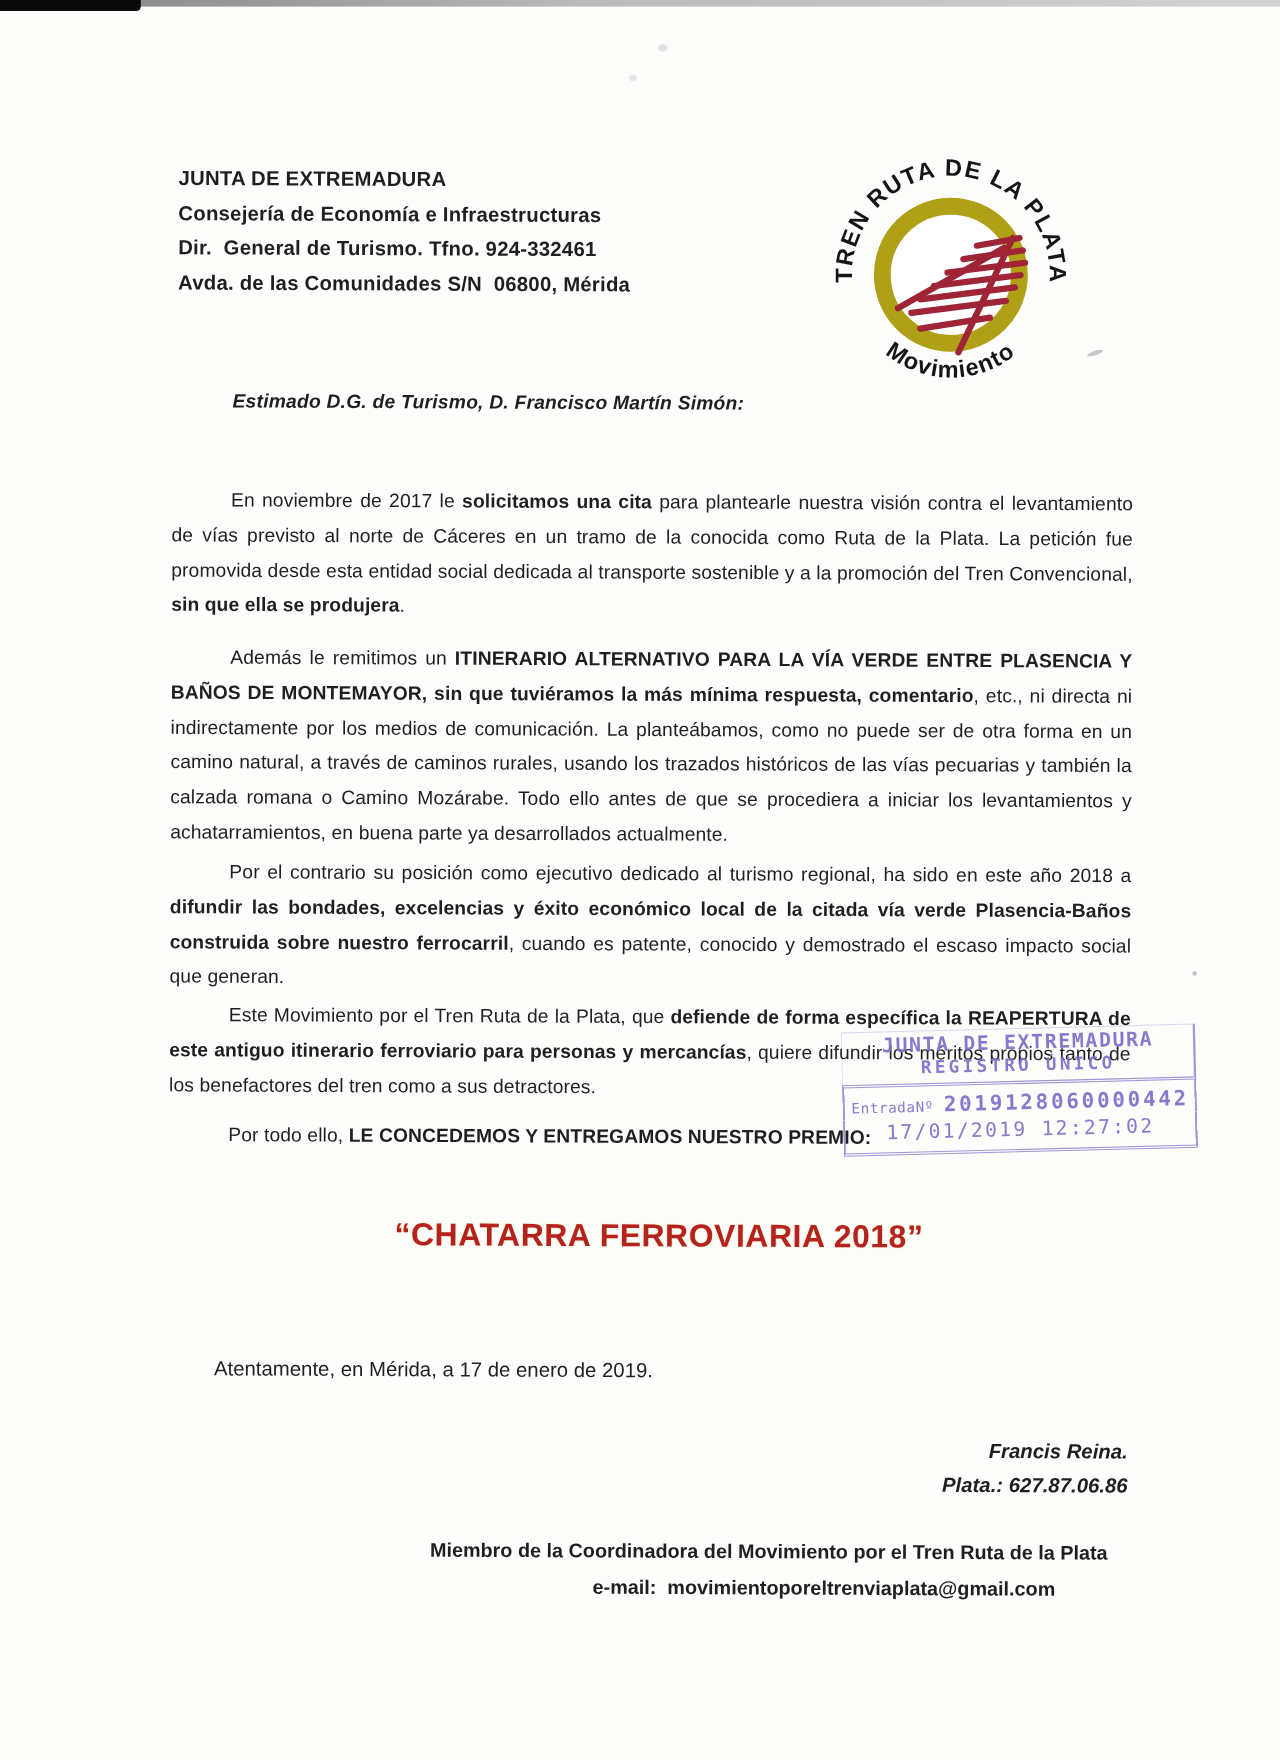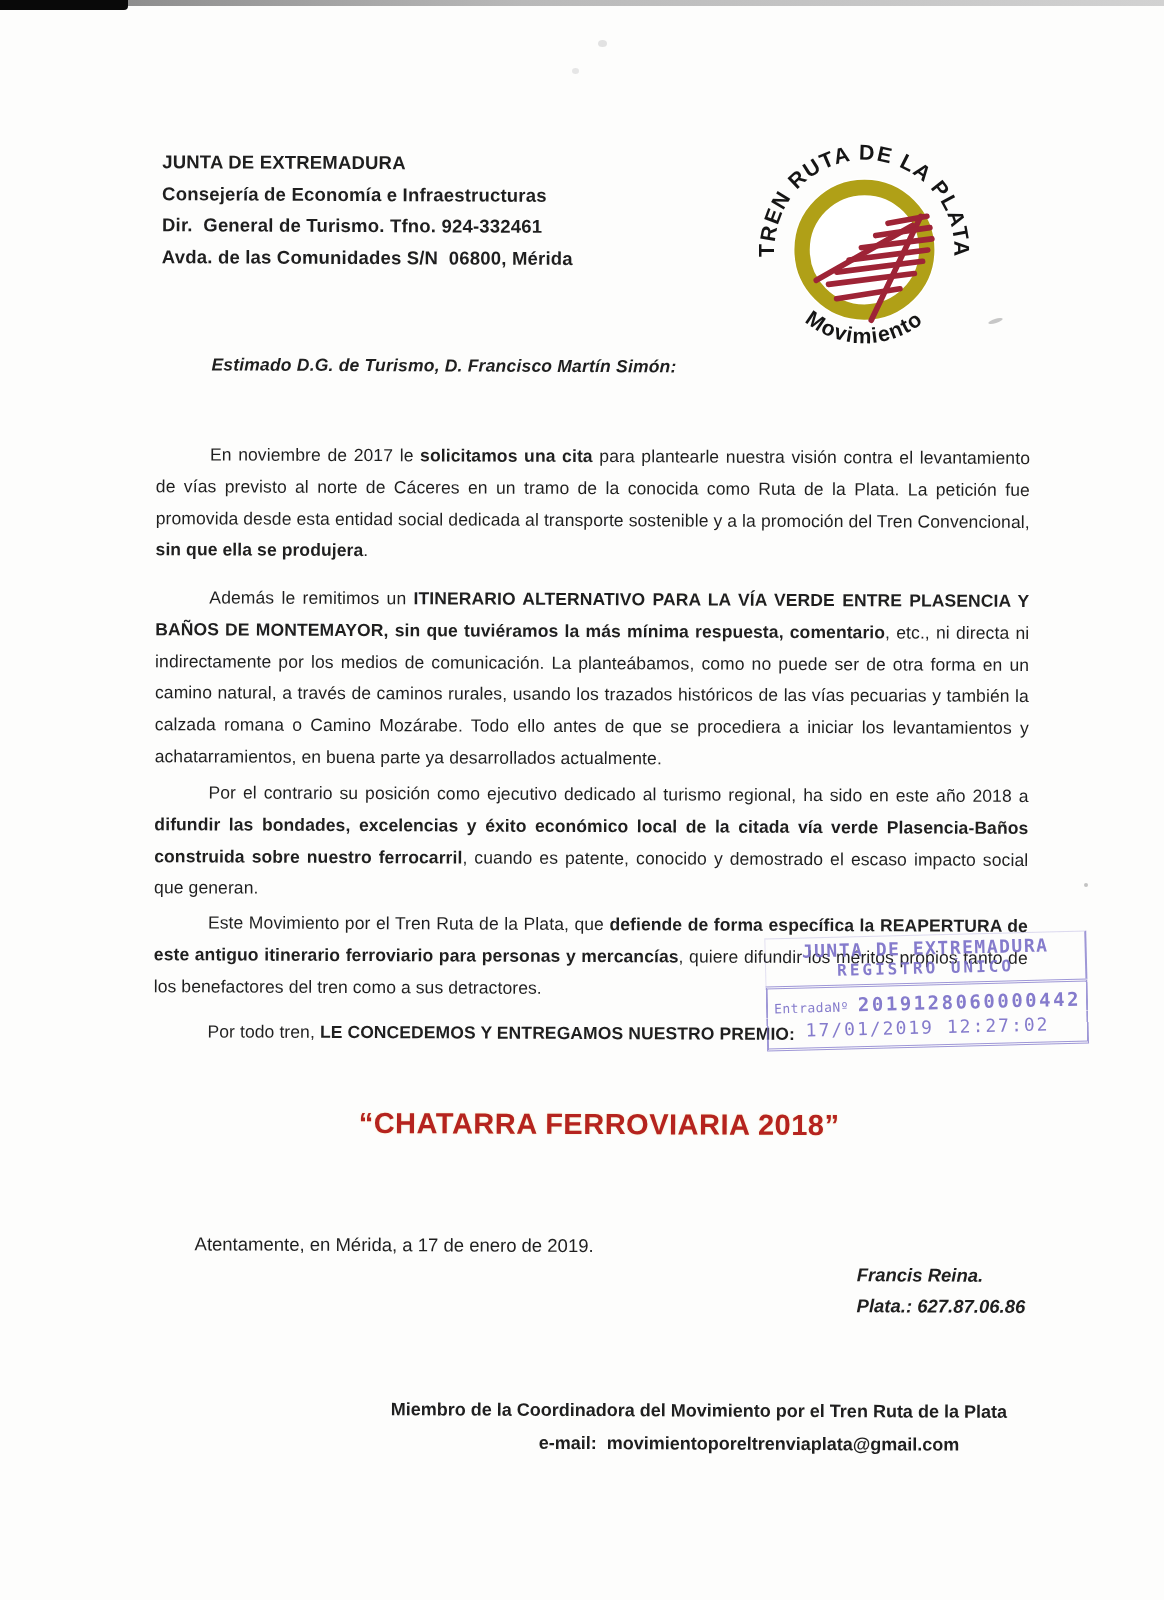--- a/index.html
+++ b/index.html
@@ -35,21 +35,21 @@
   .p1{top:441px;} .p2{top:584px;} .p3{top:779px;} .p4{top:909px;}
   .p5{top:1018px;text-align:left;}
   .b{font-weight:bold;}
 
   .award{position:absolute;top:1108px;left:0;width:1164px;text-align:center;
     font-size:29px;font-weight:bold;color:var(--accent_red);letter-spacing:.5px;
     transform:translateX(22px);text-shadow:0 0 2px rgba(232,190,40,.35);}
 
   .closing{position:absolute;left:200px;top:1235px;font-size:18.5px;}
 
-  .signature{position:absolute;right:133px;top:1258px;
+  .signature{position:absolute;right:133px;top:1302px;text-align:right;
     font-size:18.5px;font-weight:bold;font-style:italic;line-height:31px;}
 
   .footer-1{position:absolute;left:397px;top:1400px;font-size:18px;font-weight:bold;white-space:pre;}
   .footer-2{position:absolute;left:545px;top:1433px;font-size:18px;font-weight:bold;white-space:pre;}
 
   .stamp{position:absolute;left:770px;top:933px;width:322px;
     transform:rotate(-1.7deg);color:var(--stamp_purple);opacity:.92;
     font-family:"DejaVu Sans Mono", monospace;}
   .stamp-head{text-align:center;padding:2px 4px 5px;
     border-right:2px solid rgba(124,114,201,.8);
@@ -112,21 +112,21 @@
       <textPath href="#arcBottom" startOffset="50%" text-anchor="middle">Movimiento</textPath>
     </text>
   </svg>
 
   <div class="salutation">Estimado D.G. de Turismo, D. Francisco Martín Simón:</div>
 
   <div class="para p1"><span>En noviembre de 2017 le </span><span class="b">solicitamos una cita</span><span> para plantearle nuestra visión contra el levantamiento de vías previsto al norte de Cáceres en un tramo de la conocida como Ruta de la Plata. La petición fue promovida desde esta entidad social dedicada al transporte sostenible y a la promoción del Tren Convencional, </span><span class="b">sin que ella se produjera</span><span>.</span></div>
   <div class="para p2"><span>Además le remitimos un </span><span class="b">ITINERARIO ALTERNATIVO PARA LA VÍA VERDE ENTRE PLASENCIA Y BAÑOS DE MONTEMAYOR, sin que tuviéramos la más mínima respuesta, comentario</span><span>, etc., ni directa ni indirectamente por los medios de comunicación. La planteábamos, como no puede ser de otra forma en un camino natural, a través de caminos rurales, usando los trazados históricos de las vías pecuarias y también la calzada romana o Camino Mozárabe. Todo ello antes de que se procediera a iniciar los levantamientos y achatarramientos, en buena parte ya desarrollados actualmente.</span></div>
   <div class="para p3"><span>Por el contrario su posición como ejecutivo dedicado al turismo regional, ha sido en este año 2018 a </span><span class="b">difundir las bondades, excelencias y éxito económico local de la citada vía verde Plasencia-Baños construida sobre nuestro ferrocarril</span><span>, cuando es patente, conocido y demostrado el escaso impacto social que generan.</span></div>
   <div class="para p4"><span>Este Movimiento por el Tren Ruta de la Plata, que </span><span class="b">defiende de forma específica la REAPERTURA de este antiguo itinerario ferroviario para personas y mercancías</span><span>, quiere difundir los méritos propios tanto de los benefactores del tren como a sus detractores.</span></div>
-  <div class="para p5"><span>Por todo tren, </span><span class="b">LE CONCEDEMOS Y ENTREGAMOS NUESTRO PREMIO:</span></div>
+  <div class="para p5"><span>Por todo ello, </span><span class="b">LE CONCEDEMOS Y ENTREGAMOS NUESTRO PREMIO:</span></div>
 
   <div class="stamp">
     <div class="stamp-head">
       <div class="stamp-line1">JUNTA DE EXTREMADURA</div>
       <div class="stamp-line2">REGISTRO ÚNICO</div>
     </div>
     <div class="stamp-entry">
       <span class="lbl">EntradaNº</span>
       <span class="num">2019128060000442</span>
     </div>

